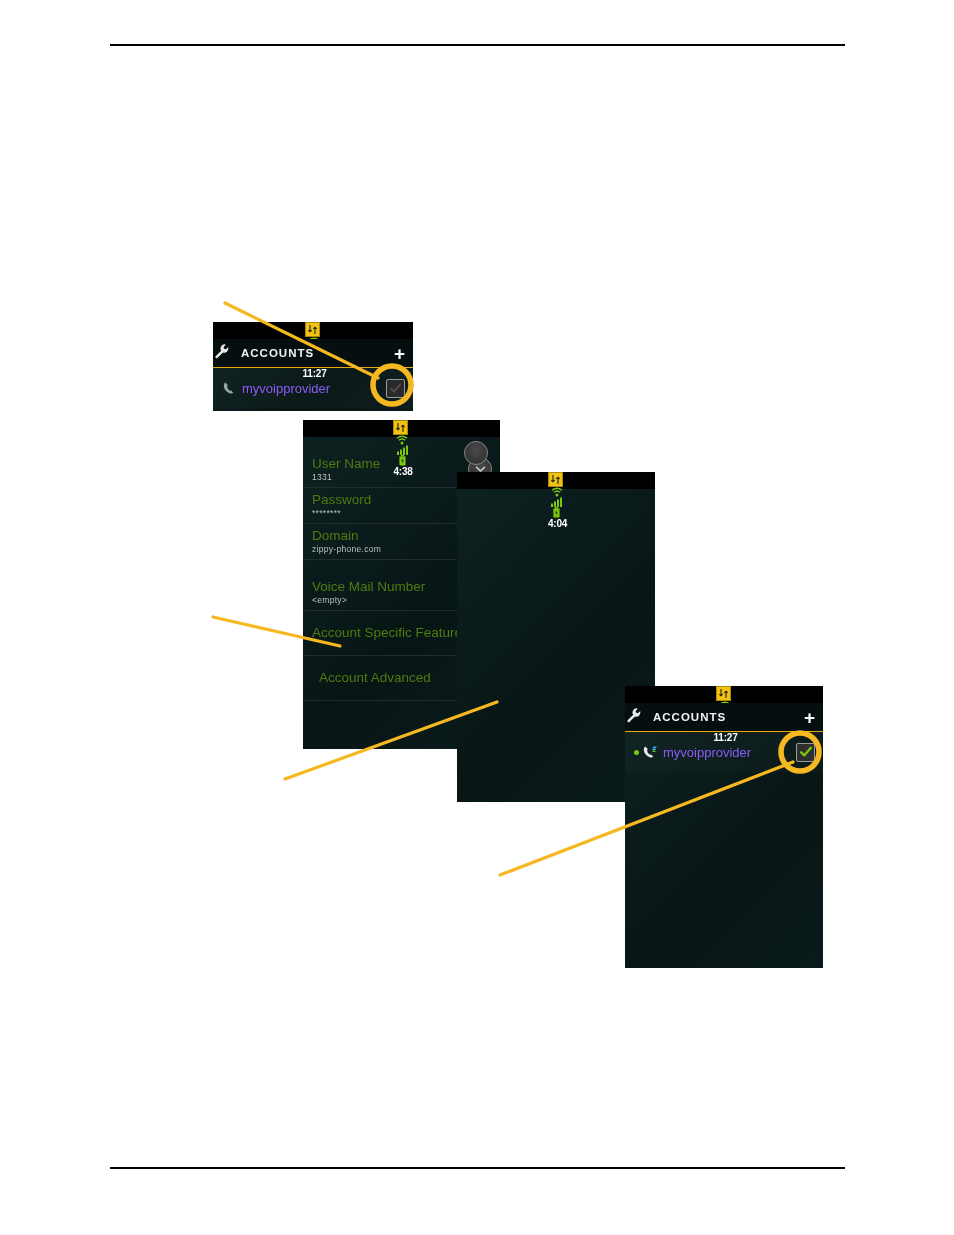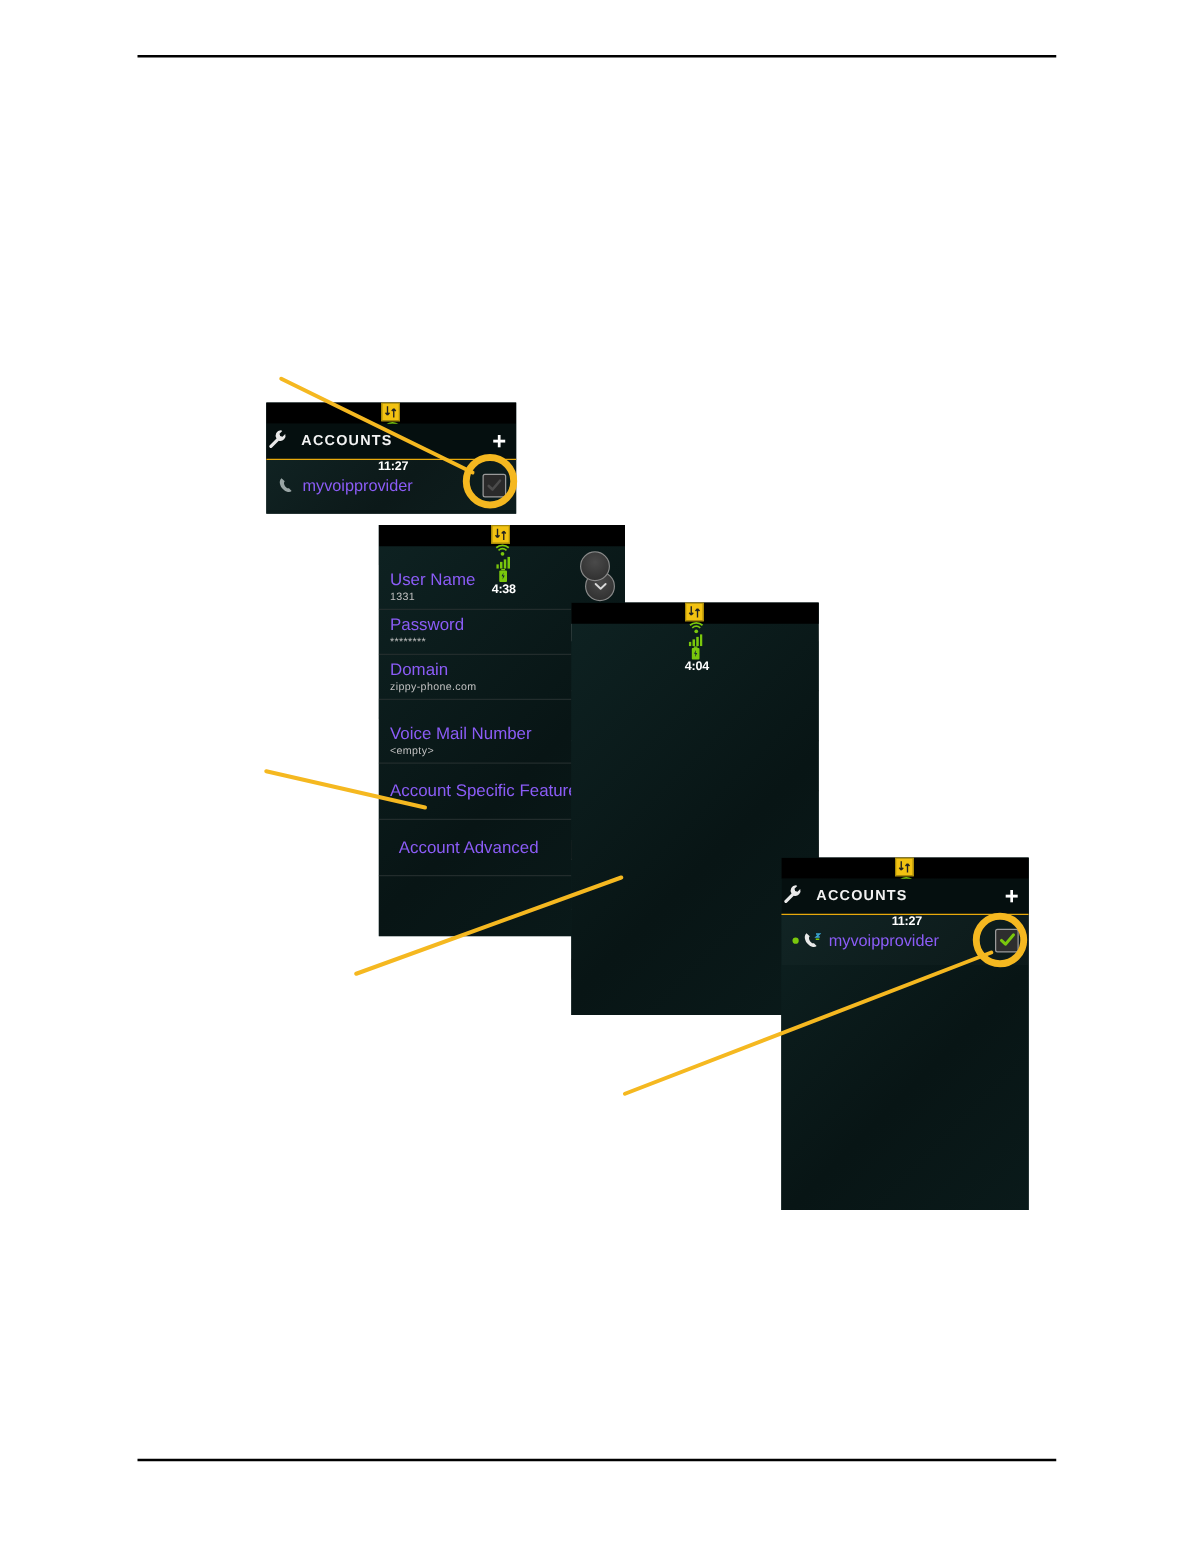--- a/index.html
+++ b/index.html
@@ -29,21 +29,21 @@
   
   .phone {
     position: absolute;
     background: #0b1c1c;
     overflow: hidden;
     box-sizing: border-box;
     color: #ffffff;
   }
   .phone.p1 { left: 213px; top: 322px; width: 200px; height: 89px; z-index: 10; }
   .phone.p2 { left: 303px; top: 420px; width: 197px; height: 329px; z-index: 20; }
-  .phone.p3 { left: 457px; top: 482px; width: 198px; height: 330px; z-index: 30; }
+  .phone.p3 { left: 457px; top: 472px; width: 198px; height: 330px; z-index: 30; }
   .phone.p4 { left: 625px; top: 686px; width: 198px; height: 282px; z-index: 40; }
 
   .phone-body {
     position: absolute;
     left: 0; right: 0; top: 0; bottom: 0;
     background: linear-gradient(135deg, #0e2222 0%, #081515 60%, #0a1a1a 100%);
   }
 
   
   .statusbar {
@@ -165,21 +165,21 @@
   .list-item {
     position: relative;
     padding: 4px 8px 5px 9px;
     border-bottom: 1px solid #222c2c;
     display: flex;
     align-items: center;
   }
   .li-text { flex: 1 1 auto; min-width: 0; }
   .li-title {
     font-size: 13.5px;
-    color: #8b5cf6;
+    color: #4d7c0f;
     white-space: nowrap;
   }
   .li-sub {
     font-size: 8.5px;
     color: #c0c0c0;
     margin-top: 1px;
     letter-spacing: 0.3px;
     white-space: nowrap;
   }
   .dropdown-btn {

